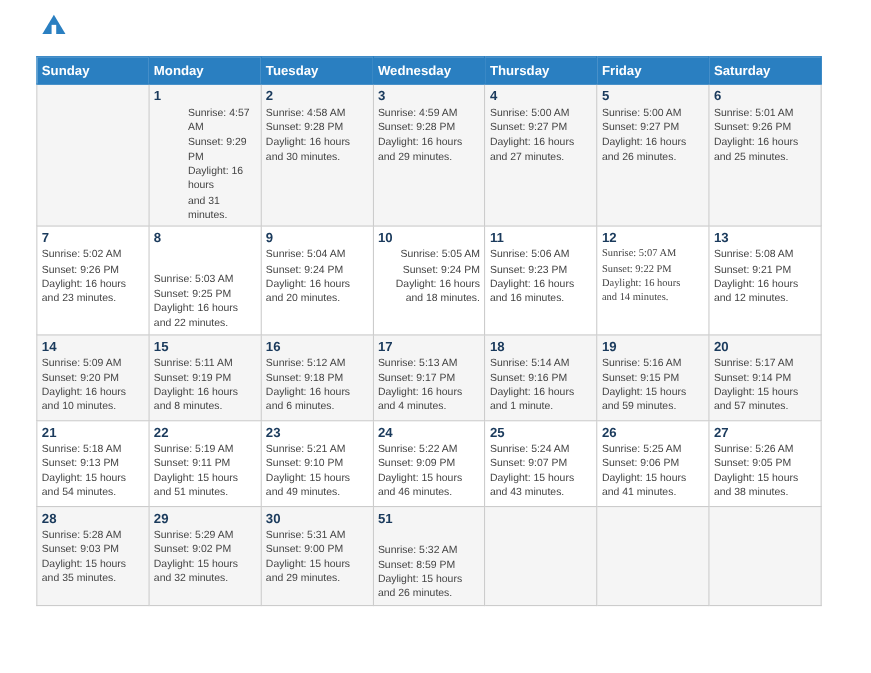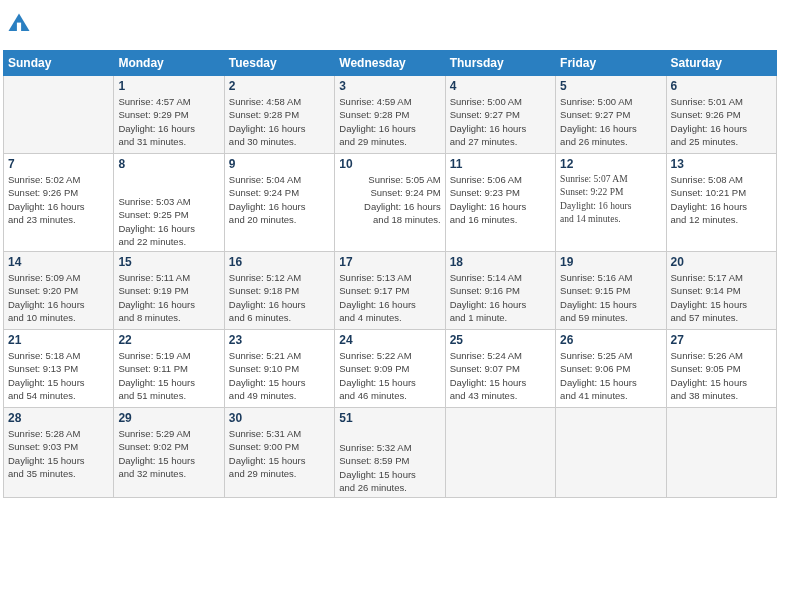--- a/index.html
+++ b/index.html
@@ -6,21 +6,21 @@
     body {
       font-family: Arial, sans-serif;
       background: #fff;
       width: 792px;
       height: 612px;
       overflow: hidden;
     }
     .page {
       width: 780px;
       min-height: 612px;
-      padding: 10px 3px;
+      padding: 10px 33px;
     }
     .header {
       display: flex;
       justify-content: space-between;
       align-items: flex-start;
       margin-bottom: 8px;
     }
     .logo {
       display: flex;
       align-items: center;
@@ -133,21 +133,21 @@
           <th>Thursday</th>
           <th>Friday</th>
           <th>Saturday</th>
         </tr>
     </thead>
     <tbody id="calendar-body">
     <tr>
           <td class="empty"></td>
           <td>
             <span class="day-number">1</span>
-            <div class="day-info" style="white-space: pre-line;">Sunrise: 4:57 AM
+            <div class="day-info" style="white-space: pre-line; margin-left: 31px;">Sunrise: 4:57 AM
 Sunset: 9:29 PM
 Daylight: 16 hours
 and 31 minutes.</div>
           </td>
           <td>
             <span class="day-number">2</span>
             <div class="day-info" style="white-space: pre-line;">Sunrise: 4:58 AM
 Sunset: 9:28 PM
 Daylight: 16 hours
 and 30 minutes.</div>
@@ -220,21 +220,21 @@
           <td>
             <span class="day-number">12</span>
             <div class="day-info" style="white-space: pre-line; font-family: Liberation Serif, serif;">Sunrise: 5:07 AM
 Sunset: 9:22 PM
 Daylight: 16 hours
 and 14 minutes.</div>
           </td>
           <td>
             <span class="day-number">13</span>
             <div class="day-info" style="white-space: pre-line;">Sunrise: 5:08 AM
-Sunset: 10:21 PM
+Sunset: 9:21 PM
 Daylight: 16 hours
 and 12 minutes.</div>
           </td>
         </tr>
         <tr>
           <td>
             <span class="day-number">14</span>
             <div class="day-info" style="white-space: pre-line;">Sunrise: 5:09 AM
 Sunset: 9:20 PM
 Daylight: 16 hours

